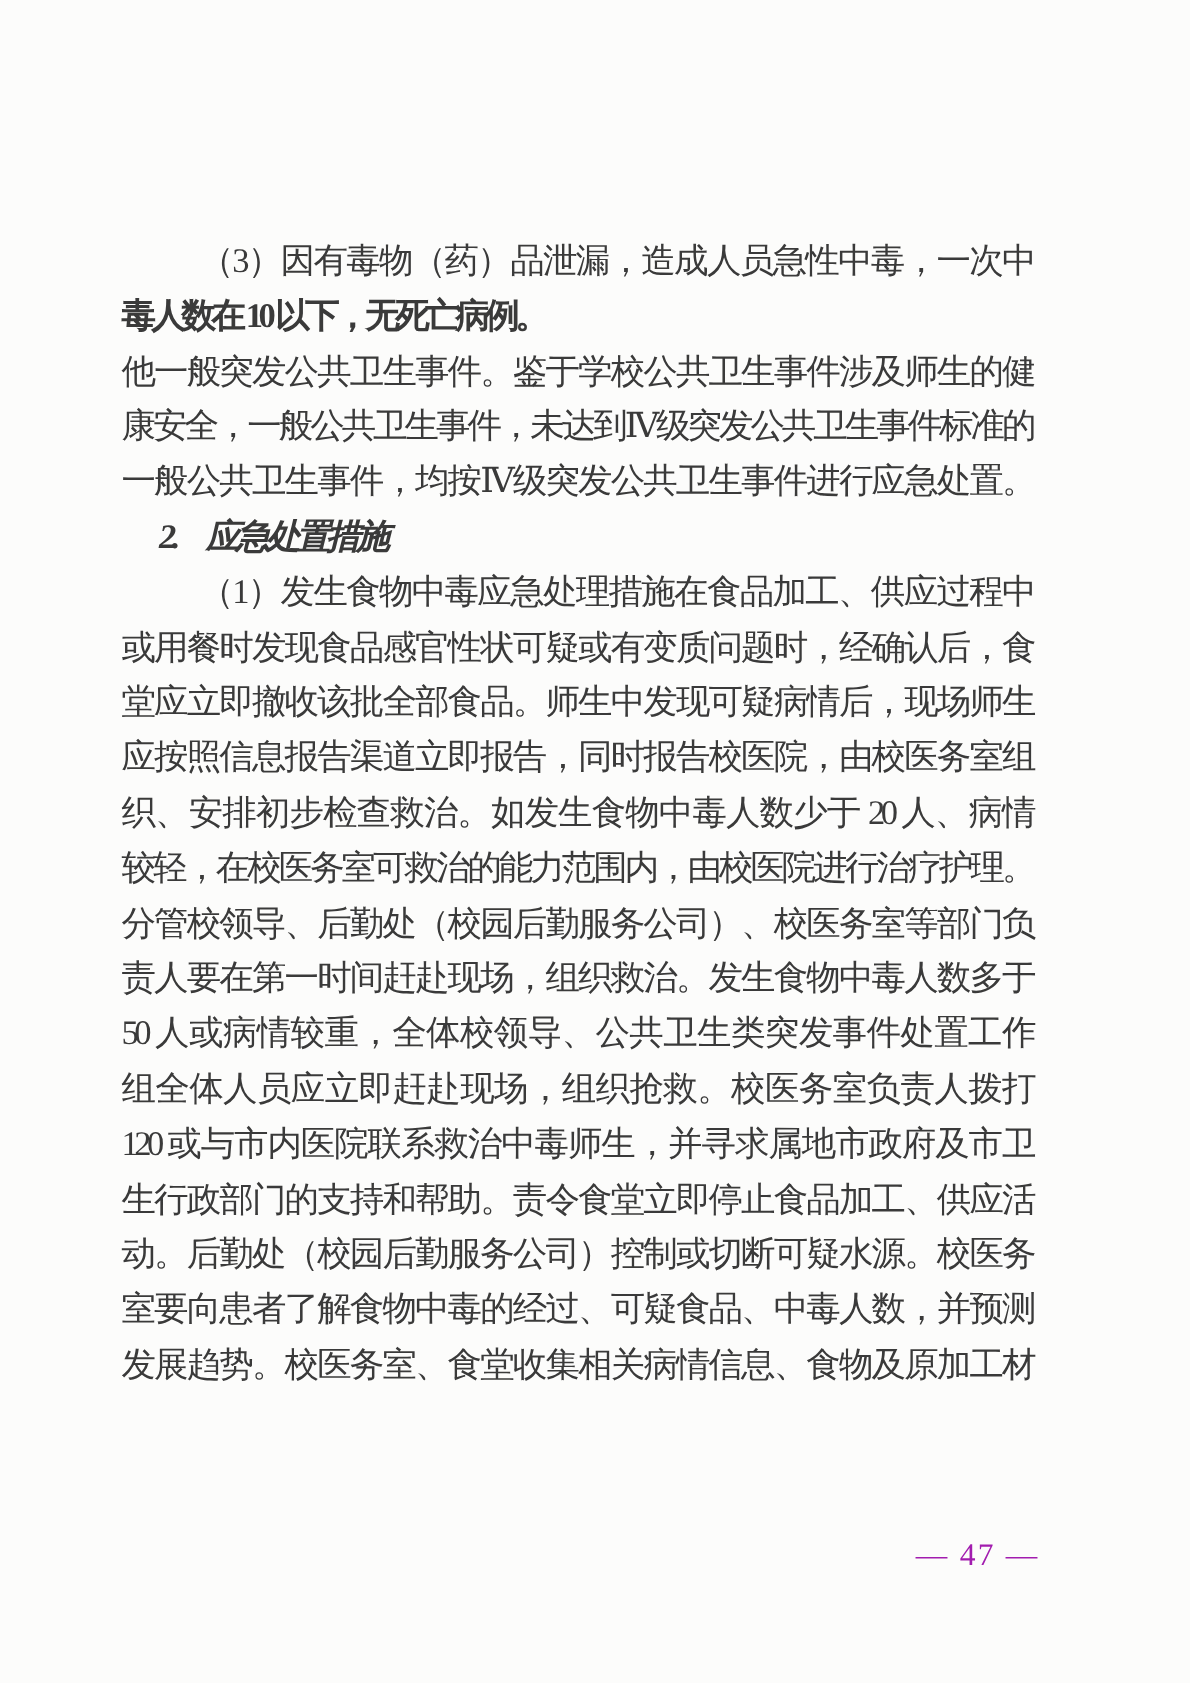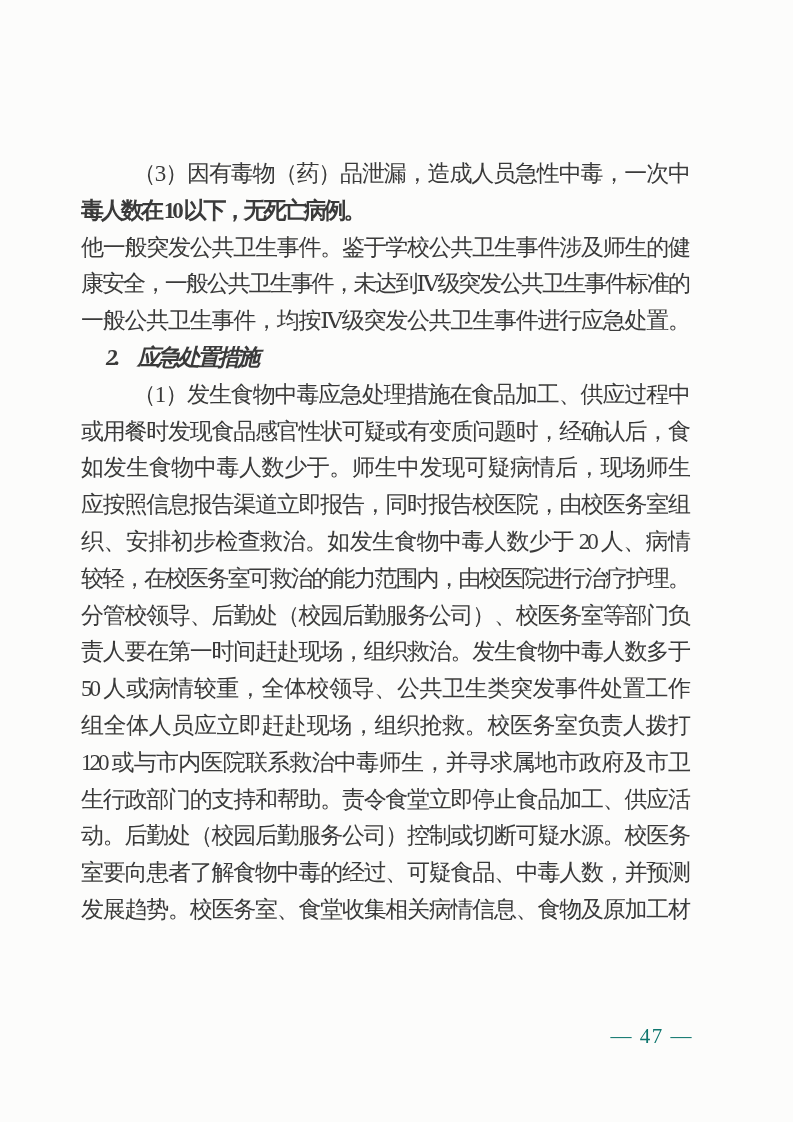--- a/index.html
+++ b/index.html
@@ -42,37 +42,37 @@
     font-weight: bold;
     text-align-last: left;
     font-style: italic;
   }
   .footer {
     position: absolute;
     top: 1024px;
     right: 100px;
     font-size: 21px;
     letter-spacing: 1.5px;
-    color: #0f766e;
+    color: #a21caf;
   }
 </style>
 </head>
 <body>
 
 <div class="page">
   <div class="textblock">
       <div class="line indent">（3）因有毒物（药）品泄漏，造成人员急性中毒，一次中</div>
       <div class="line left">毒人数在 10 以下，无死亡病例。</div>
       <div class="line">他一般突发公共卫生事件。鉴于学校公共卫生事件涉及师生的健</div>
       <div class="line">康安全，一般公共卫生事件，未达到Ⅳ级突发公共卫生事件标准的</div>
       <div class="line">一般公共卫生事件，均按Ⅳ级突发公共卫生事件进行应急处置。</div>
       <div class="line heading left">2.　应急处置措施</div>
       <div class="line indent">（1）发生食物中毒应急处理措施在食品加工、供应过程中</div>
       <div class="line">或用餐时发现食品感官性状可疑或有变质问题时，经确认后，食</div>
-      <div class="line">如发生食物中毒人数少于。师生中发现可疑病情后，现场师生</div>
+      <div class="line">堂应立即撤收该批全部食品。师生中发现可疑病情后，现场师生</div>
       <div class="line">应按照信息报告渠道立即报告，同时报告校医院，由校医务室组</div>
       <div class="line">织、安排初步检查救治。如发生食物中毒人数少于 20 人、病情</div>
       <div class="line">较轻，在校医务室可救治的能力范围内，由校医院进行治疗护理。</div>
       <div class="line">分管校领导、后勤处（校园后勤服务公司）、校医务室等部门负</div>
       <div class="line">责人要在第一时间赶赴现场，组织救治。发生食物中毒人数多于</div>
       <div class="line">50 人或病情较重，全体校领导、公共卫生类突发事件处置工作</div>
       <div class="line">组全体人员应立即赶赴现场，组织抢救。校医务室负责人拨打</div>
       <div class="line">120 或与市内医院联系救治中毒师生，并寻求属地市政府及市卫</div>
       <div class="line">生行政部门的支持和帮助。责令食堂立即停止食品加工、供应活</div>
       <div class="line">动。后勤处（校园后勤服务公司）控制或切断可疑水源。校医务</div>

